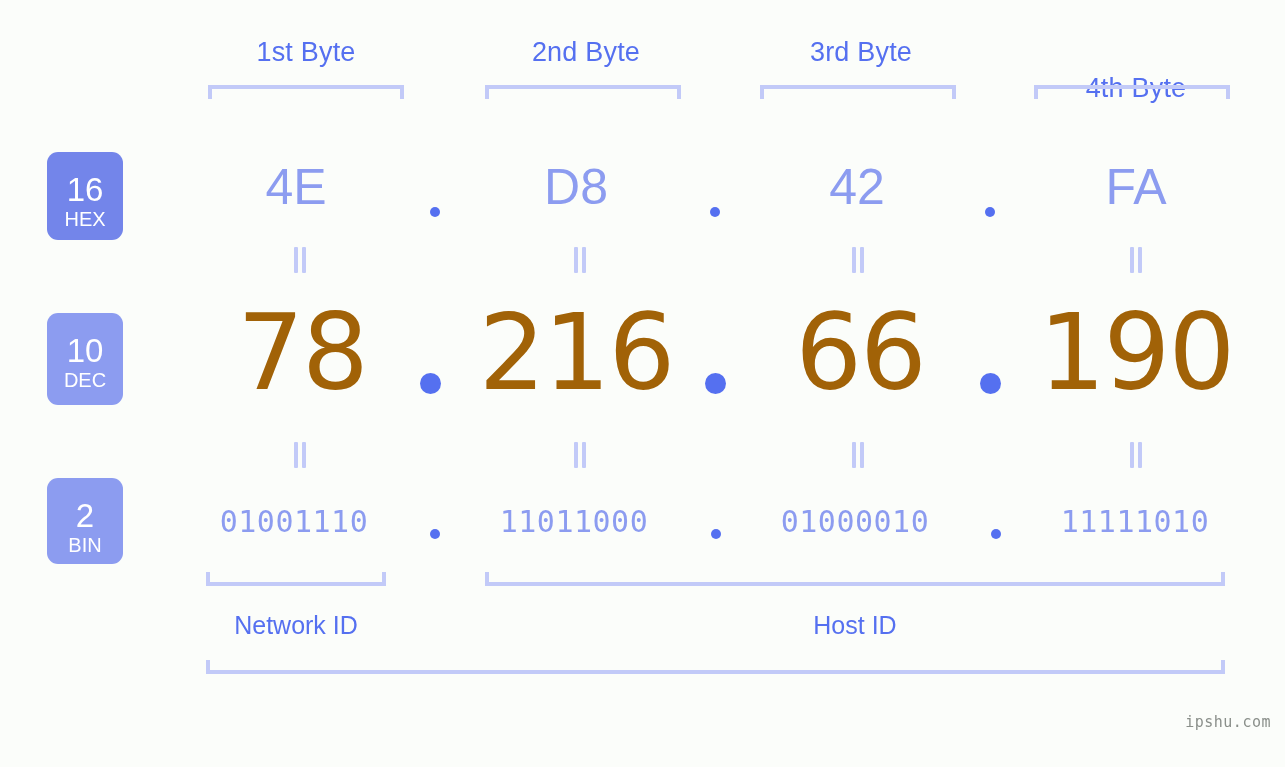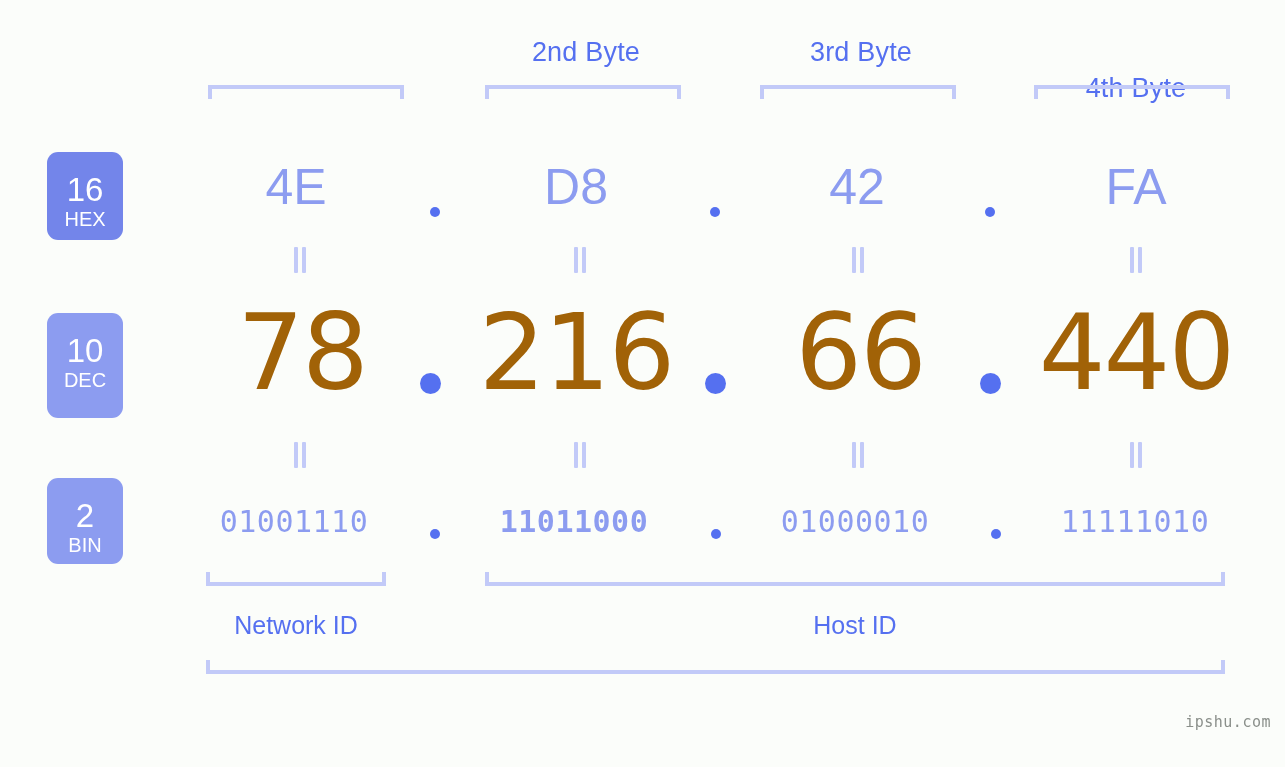--- a/index.html
+++ b/index.html
@@ -68,21 +68,21 @@
     font-weight: 400;
   }
   .badge .abbr {
     display: block;
     font-size: 20px;
     line-height: 22px;
     padding-bottom: 8px;
     font-weight: 400;
   }
   #badge-hex { top: 152px; height: 88px; background: #7385ea; }
-  #badge-dec { top: 313px; height: 105px; background: #8c9cf0; }
+  #badge-dec { top: 313px; height: 92px; background: #8c9cf0; }
   #badge-bin { top: 478px; height: 86px; background: #8c9cf0; }
 
   
   .cell {
     position: absolute;
     text-align: center;
     white-space: nowrap;
   }
   .hex-row .cell {
     top: 152px;
@@ -161,20 +161,21 @@
     font-size: 15px;
     color: #8a8f8a;
     letter-spacing: .5px;
   }
 </style>
 </head>
 <body>
 
 <div id="stage">
 
+  <div class="byte-label" style="left:206px; width:200px;">1st Byte</div>
   <div class="byte-label" style="left:486px; width:200px;">2nd Byte</div>
   <div class="byte-label" style="left:761px; width:200px;">3rd Byte</div>
   <div class="byte-label" style="left:1036px; width:200px;margin-top:36px;">4th Byte</div>
 
   <div class="bracket-down" style="left:208px; top:85px; width:196px;"></div>
   <div class="bracket-down" style="left:485px; top:85px; width:196px;"></div>
   <div class="bracket-down" style="left:760px; top:85px; width:196px;"></div>
   <div class="bracket-down" style="left:1034px; top:85px; width:196px;"></div>
 
   <div class="badge" id="badge-hex">
@@ -217,21 +218,21 @@
       <span></span>
   </div>
 
   <div class="dec-row">
     <div class="cell" style="left:212px; width:180px;">78</div>
     <div class="dot dot-dec" style="left:420px;"></div>
     <div class="cell" style="left:460px; width:232px;">216</div>
     <div class="dot dot-dec" style="left:705px;"></div>
     <div class="cell" style="left:770px; width:180px;">66</div>
     <div class="dot dot-dec" style="left:980px;"></div>
-    <div class="cell" style="left:1020px; width:232px;">440</div>
+    <div class="cell" style="left:1020px; width:232px;">190</div>
   </div>
 
   <div class="eqmark" style="left:292px; top:442px;">
     <span></span>
       <span></span>
   </div>
   <div class="eqmark" style="left:572px; top:442px;">
     <span></span>
       <span></span>
   </div>
@@ -240,21 +241,21 @@
       <span></span>
   </div>
   <div class="eqmark" style="left:1128px; top:442px;">
     <span></span>
       <span></span>
   </div>
 
   <div class="bin-row">
     <div class="cell" style="left:194px; width:200px;">01001110</div>
     <div class="dot dot-bin" style="left:430px;"></div>
-    <div class="cell" style="left:474px; width:200px;font-weight:bold;">11011000</div>
+    <div class="cell" style="left:474px; width:200px;">11011000</div>
     <div class="dot dot-bin" style="left:711px;"></div>
     <div class="cell" style="left:755px; width:200px;">01000010</div>
     <div class="dot dot-bin" style="left:991px;"></div>
     <div class="cell" style="left:1035px; width:200px;">11111010</div>
   </div>
 
   <div class="bracket-up" style="left:206px; top:572px; width:180px;"></div>
   <div class="bracket-up" style="left:485px; top:572px; width:740px;"></div>
 
   <div class="section-label" style="left:196px; top:608px; width:200px;">Network ID</div>

